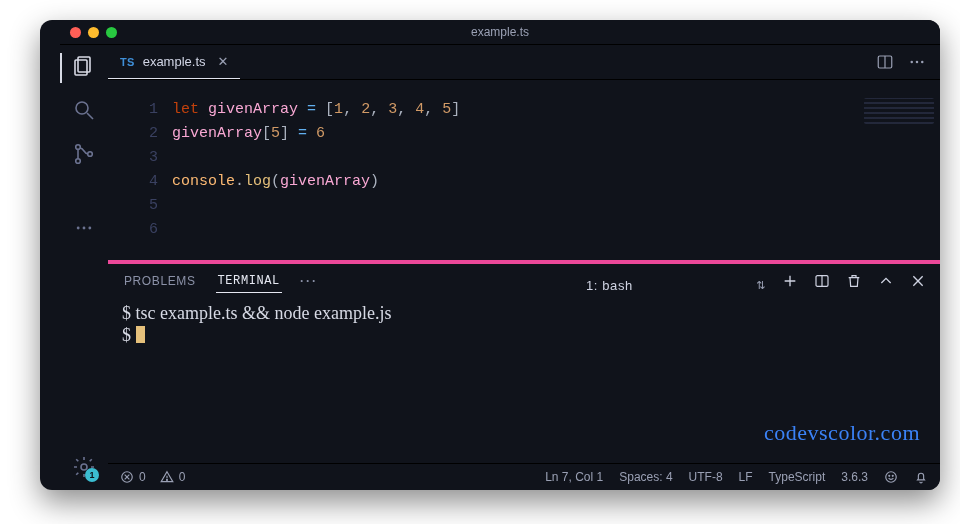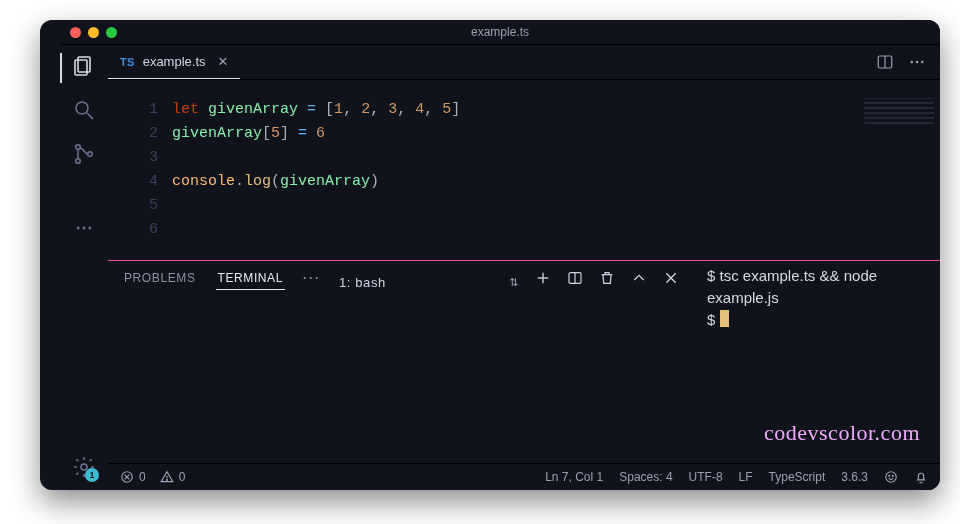--- a/index.html
+++ b/index.html
@@ -87,68 +87,68 @@
   
   .editor-wrap { position:relative; flex:0 0 auto; }
   .editor {
     display:flex; font-family: Menlo, Consolas, "Courier New", monospace; font-size:15px;
     padding:6px 0; position:relative;
   }
   .gutter { width:50px; text-align:right; color:#3a4161; user-select:none; padding-right:14px; line-height:24px;}
   .gutter div{height:24px;}
   .code { flex:1; line-height:24px;}
   .code-line{height:24px; white-space:pre;}
-  .kw{color:#c2410c;} .id{color:#86efac;} .op{color:#61afef;} .pn{color:#abb2bf;}
+  .kw{color:#c2410c;} .id{color:#f9a8d4;} .op{color:#61afef;} .pn{color:#abb2bf;}
   .num{color:#d19a66;} .obj{color:#fdba74;} .fn{color:#e5c07b;}
   .minimap{ position:absolute; right:6px; top:6px; width:70px; height:26px;
     background: repeating-linear-gradient(0deg,#3a4161 0 2px,transparent 2px 5px);
     opacity:0.45; border-radius:2px;}
 
   
-  .panel { flex:1; display:flex; flex-direction:row; border-top:1px solid #ec4899; min-height:0; }
+  .panel { flex:1; display:flex; flex-direction:column; border-top:4px solid #ec4899; min-height:0; }
   .panel-tabs {
     height:34px; display:flex; align-items:center; gap:18px; padding:0 14px;
     font-size:12px; letter-spacing:0.6px;
   }
   .ptab { color:#8b91a7; cursor:pointer; padding:4px 2px;}
-  .ptab.active { color:#e6e8f2; border-bottom:1px solid #e6e8f2; }
+  .ptab.active { color:#e6e8f2; border-bottom:1px solid #e6e8f2;font-family:Liberation Mono, monospace; }
   .ptab-menu { color:#8b91a7; letter-spacing:2px; font-weight:bold; cursor:pointer;}
   .panel-right { margin-left:auto; display:flex; align-items:center; gap:16px;}
   .sel {
     background:transparent; border:none; color:#cfd3e2; font-size:13px;
     min-width:180px; text-align:left;
     display:flex; justify-content:space-between; align-items:center; gap:40px;
     cursor:pointer;
     margin-top:8px;
   }
   .sel .caret{font-size:11px; color:#9aa0b4;}
   .panel-right .ic{width:16px;height:16px;color:#cfd3e2; cursor:pointer; display:flex;align-items:center;justify-content:center;}
 
   .term {
     flex:1; padding:4px 14px 8px 14px;
-    font-family: Liberation Sans, sans-serif; font-size:15px; line-height:22px;
+    font-family: Liberation Serif, serif; font-size:18px; line-height:22px;
     color:#d7dae5;
   }
   .term .y{color:#e5c07b;}
   .cursor-block{display:inline-block;width:9px;height:17px;background:#e5c07b;vertical-align:-2px;}
 
   
   .status {
     height:26px; background:#10131b; border-top:1px solid #000;
     display:flex; align-items:center; padding:0 12px; gap:14px;
     font-size:12px; color:#9aa0b4;
   }
   .status .grp{display:flex;align-items:center;gap:5px; cursor:pointer;}
   .status .right{margin-left:auto; display:flex; align-items:center; gap:16px;}
   .status .ic{width:14px;height:14px;display:flex;align-items:center;justify-content:center;}
 
   .watermark {
     position:absolute; right:20px; bottom:44px;
     font-family: "Brush Script MT","Segoe Script",cursive;
-    font-size:22px; color:#f0abfc; letter-spacing:0.5px;
+    font-size:22px; color:#3b82f6; letter-spacing:0.5px;
     pointer-events:none;
   }
   svg{display:block;}
 </style>
 </head>
 <body>
 
 <div class="window">
 
   <div class="titlebar">

